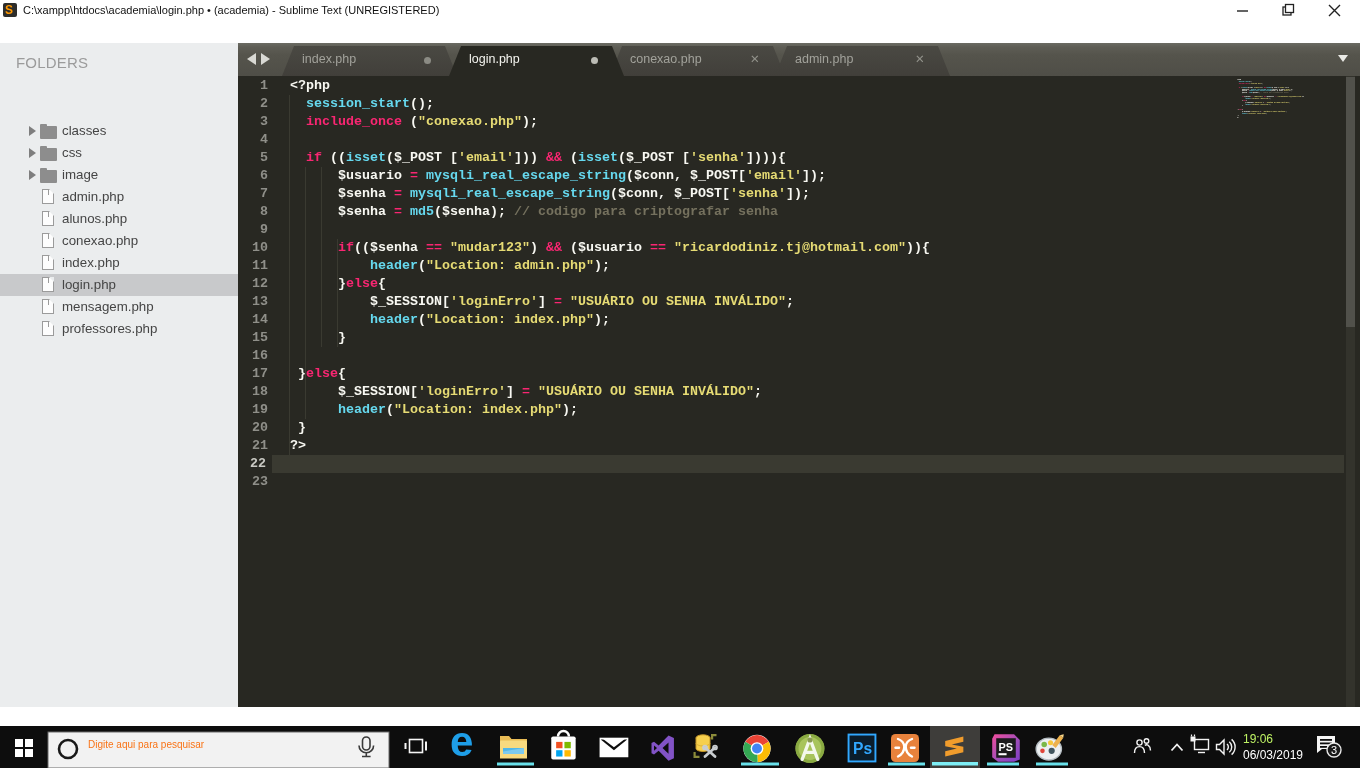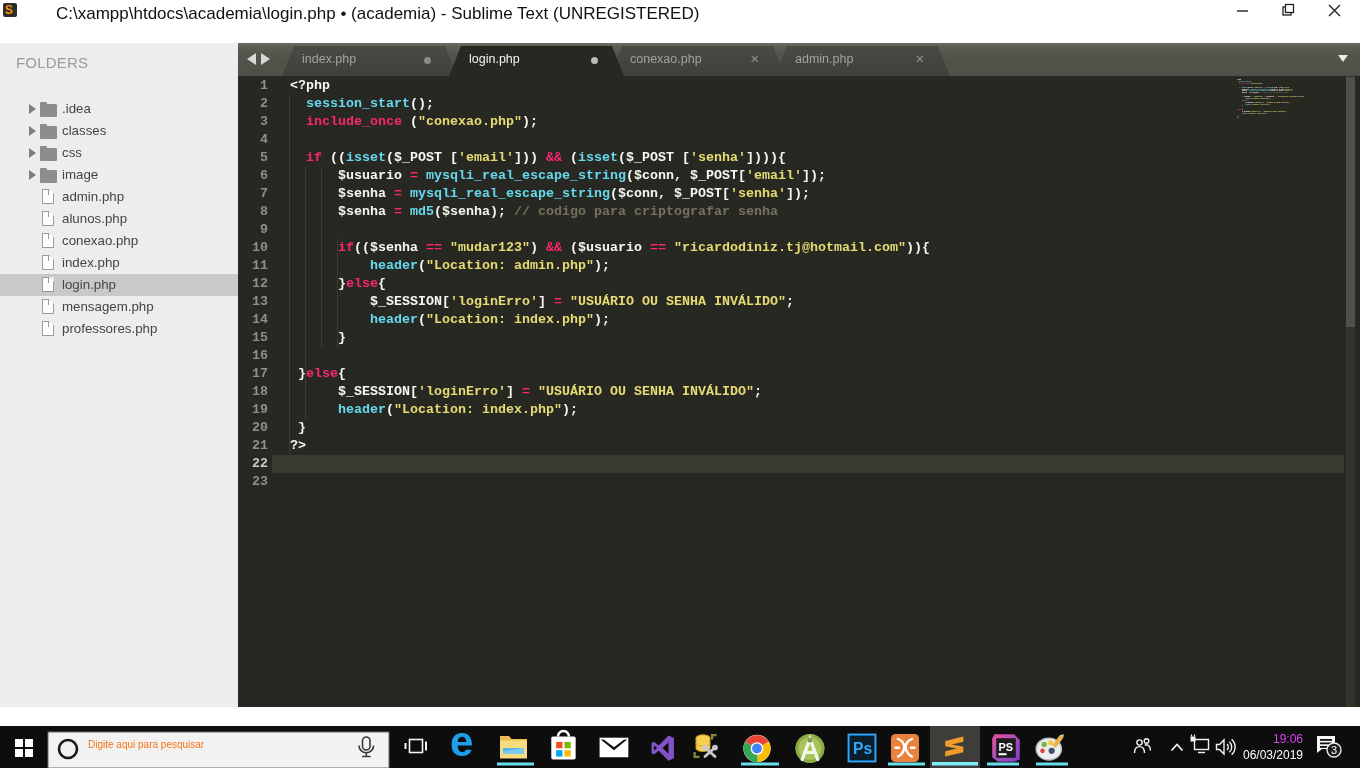--- a/index.html
+++ b/index.html
@@ -6,21 +6,21 @@
   html,body { width:1360px; height:768px; overflow:hidden; }
   #screen { position:relative; width:1360px; height:768px; background:#fff;
     font-family:"Liberation Sans", sans-serif; }
   .abs { position:absolute; }
   #screen div, #screen pre, #screen span, #screen svg { transform:translateZ(0); }
 
   
   #titlebar { position:absolute; left:0; top:0; width:1360px; height:22px; background:#ffffff; }
   #title-ic { position:absolute; left:3px; top:3px; width:14px; height:14px; background:#2d2d2b; border-radius:2px; }
   #title-ic span { position:absolute; left:2px; top:0px; color:#ff9800; font-weight:bold; font-size:12px; font-family:"Liberation Sans",sans-serif;}
-  #title-txt { position:absolute; left:23px; top:4px; font-size:17px; color:#111; white-space:pre;margin-left:33px; }
+  #title-txt { position:absolute; left:23px; top:4px; font-size:11px; color:#111; white-space:pre; }
 
   
   #menubar { position:absolute; left:0; top:22px; width:1360px; height:21px; background:#ffffff; color:#1c1c1c; font-size:12.5px; }
   #menubar span { position:absolute; top:3px; }
 
   
   #sidebar { position:absolute; left:0; top:43px; width:238px; height:664px; background:#ebedee; overflow:hidden; }
   #folders-h { position:absolute; left:16px; top:11px; font-size:15px; color:#9b9b9b; letter-spacing:0.2px; }
   .srow { position:absolute; left:0; width:238px; height:22px; font-size:13.3px; color:#454545; }
   .srow .lbl { position:absolute; top:3px; }
@@ -46,21 +46,21 @@
   #dropd { position:absolute; left:1100px; top:12px; width:0; height:0; border-left:5.5px solid transparent; border-right:5.5px solid transparent; border-top:7.5px solid #eaeae6; }
 
   
   #codearea { position:absolute; left:0; top:33px; width:1122px; height:631px; background:#282822; }
   #hl22 { position:absolute; left:34px; top:379px; width:1072px; height:18px; background:#3a3a31; }
   pre, .mono { font-family:"Liberation Mono", monospace; font-size:13.333px; line-height:18px; font-weight:bold; }
   #gutter { position:absolute; left:0; top:1px; width:30px; text-align:right; color:#8f8f89; }
   #code { position:absolute; left:52px; top:1px; color:#f8f8f2; }
   .p { color:#f92672; } .c { color:#66d9ef; } .y { color:#e6db74; } .g { color:#75715e; } .w { color:#f8f8f2; }
   .guide { position:absolute; width:1px; background:#3a3a31; }
-  #ln22 { position:absolute; left:0px; top:379px; width:30px; text-align:right; color:#c9c9c3; }
+  #ln22 { position:absolute; left:12px; top:379px; width:30px; text-align:left; color:#c9c9c3; }
 
   
   #minimap { position:absolute; left:999px; top:3px; width:110px; height:48px; overflow:hidden; }
   #minimap .inner { transform:scale(0.105,0.104); transform-origin:0 0; width:1000px; }
 
   
   #sb-track { position:absolute; left:1108px; top:0px; width:9px; height:631px; background:#33332c; }
   #sb-thumb { position:absolute; left:1108px; top:1px; width:9px; height:250px; background:#51514b; }
 
   
@@ -82,28 +82,20 @@
       <line x1="7" y1="11" x2="18" y2="11" stroke="#222" stroke-width="1.4"></line>
       <rect x="53" y="7" width="8" height="8" fill="none" stroke="#222" stroke-width="1.3"></rect>
       <rect x="55.5" y="4.5" width="8" height="8" fill="#fff" stroke="#222" stroke-width="1.3"></rect>
       <path d="M99 5 L110 16 M110 5 L99 16" stroke="#222" stroke-width="1.4"></path>
     </svg>
   </div>
 
 
   <div id="sidebar">
     <div id="folders-h">FOLDERS</div>
-    <div class="srow" style="top:55px">
-      <div class="tri-right" style="left:29px;top:6px"></div>
-      <div class="folder-ic" style="left:40px;top:6px">
-          <div class="tab2"></div>
-          <div class="back"></div>
-        </div>
-      <div class="lbl" style="left:62px">.idea</div>
-    </div>
     <div class="srow" style="top:77px">
       <div class="tri-right" style="left:29px;top:6px"></div>
       <div class="folder-ic" style="left:40px;top:6px">
           <div class="tab2"></div>
           <div class="back"></div>
         </div>
       <div class="lbl" style="left:62px">classes</div>
     </div>
     <div class="srow" style="top:99px">
       <div class="tri-right" style="left:29px;top:6px"></div>
@@ -433,17 +425,17 @@
       <g>
         <path d="M1317 10 h18 v13 h-13 l-5 4 Z" fill="#f5f5f5"></path>
         <rect x="1320" y="13" width="12" height="1.8" fill="#0d0d0d"></rect>
         <rect x="1320" y="16.5" width="12" height="1.8" fill="#0d0d0d"></rect>
         <rect x="1320" y="20" width="7" height="1.8" fill="#0d0d0d"></rect>
         <circle cx="1334" cy="24" r="7" fill="#1a1a1a" stroke="#e8e8e8" stroke-width="1.4"></circle>
         <text x="1331" y="28" font-family="Liberation Sans" font-size="11" fill="#ffffff">3</text>
       </g>
     </svg>
     <div class="abs" style="left:88px;top:13px;font-size:10px;color:#f97316">Digite aqui para pesquisar</div>
-    <div class="abs" style="left:1243px;top:6px;width:60px;text-align:right;font-size:12px;color:#d946ef">19:06</div>
+    <div class="abs" style="left:1243px;top:6px;width:60px;text-align:left;font-size:12px;color:#bef264">19:06</div>
     <div class="abs" style="left:1233px;top:22px;width:80px;text-align:center;font-size:12px;color:#fff">06/03/2019</div>
   </div>
 
 </div>
 
 </body></html>

